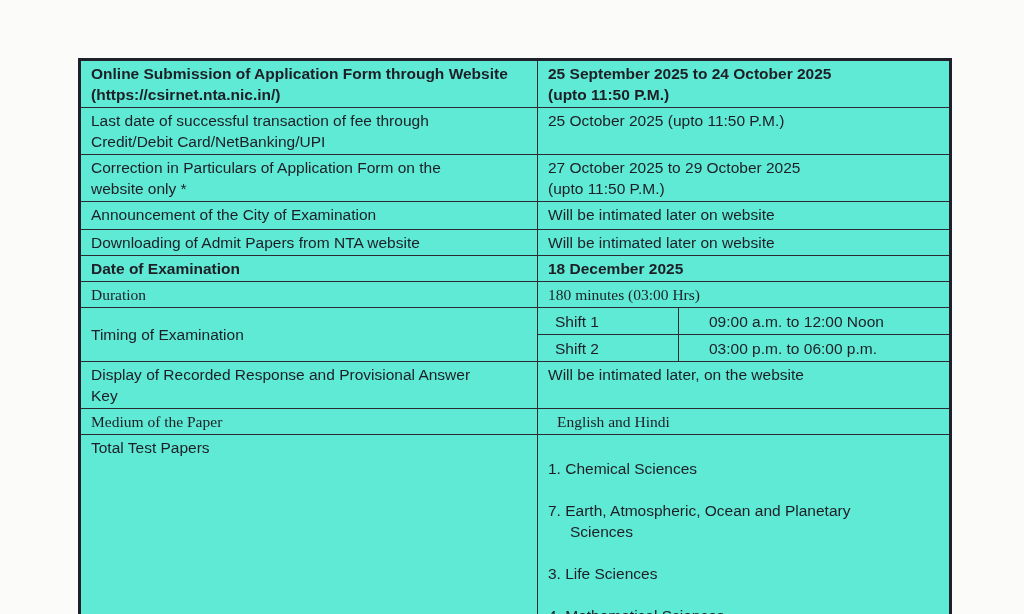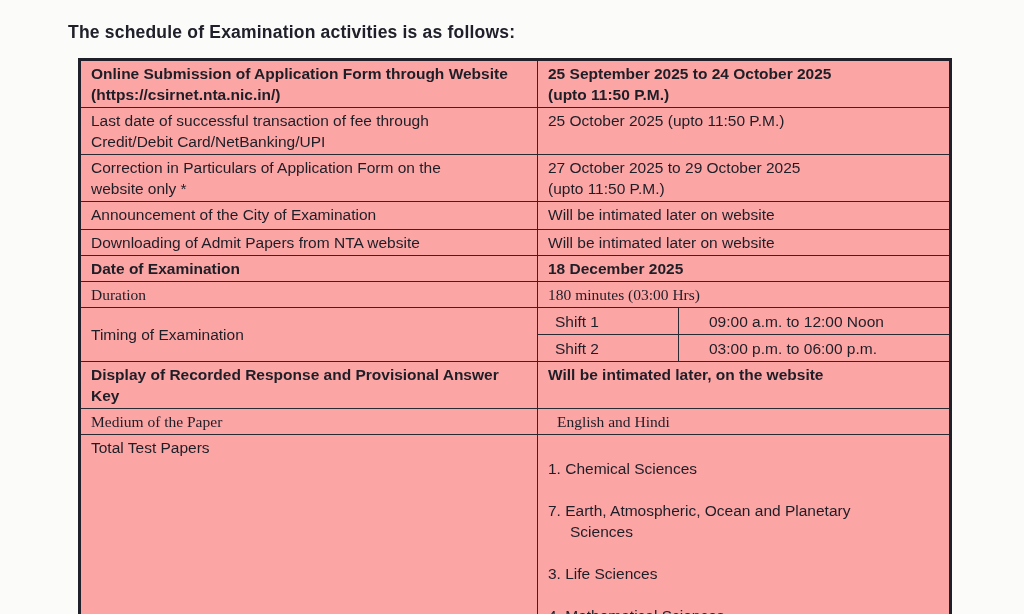--- a/index.html
+++ b/index.html
@@ -33,53 +33,52 @@
     width: 871px;
     border-collapse: collapse;
     table-layout: fixed;
     border: 3px solid #20202a;
   }
   col.c-label { width: 458px; }
   col.c-shift { width: 141px; }
   col.c-time  { width: 272px; }
   td {
     border: 1.5px solid #2a2a33;
-    background: #fca5a5;
+    background: #5eead4;
     font-size: 15.5px;
     line-height: 21px;
     vertical-align: top;
     padding: 2px 8px 2px 10px;
     white-space: pre-line;
     overflow: hidden;
   }
   td.bold { font-weight: 700; }
   td.mid { vertical-align: middle; }
   td.shift-name { padding-left: 17px; vertical-align: middle; }
   td.shift-time { padding-left: 30px; vertical-align: middle; }
   td.indent-med { padding-left: 19px; }
   .paper {
     padding-left: 22px;
     text-indent: -22px;
     white-space: pre-line;
   }
   tr.h45 { height: 45px; }
-  tr.h43 { height: 43px; font-weight: bold; }
+  tr.h43 { height: 43px; }
   tr.h28 { height: 28px; }
   tr.h27 { height: 27px; }
   tr.h23 { height: 23px; }
   tr.h22 { height: 22px; font-family: Liberation Serif, serif; }
   tr.h21 { height: 21px; }
   tr.h122 { height: 122px; }
 </style>
 </head>
 <body>
 
 <div class="page">
 
-  <div class="title">The schedule of Examination activities is as follows:</div>
 
   <table class="schedule">
     <colgroup>
       <col class="c-label">
       <col class="c-shift">
       <col class="c-time">
     </colgroup>
 
     <tbody>
         <tr class="h45">

